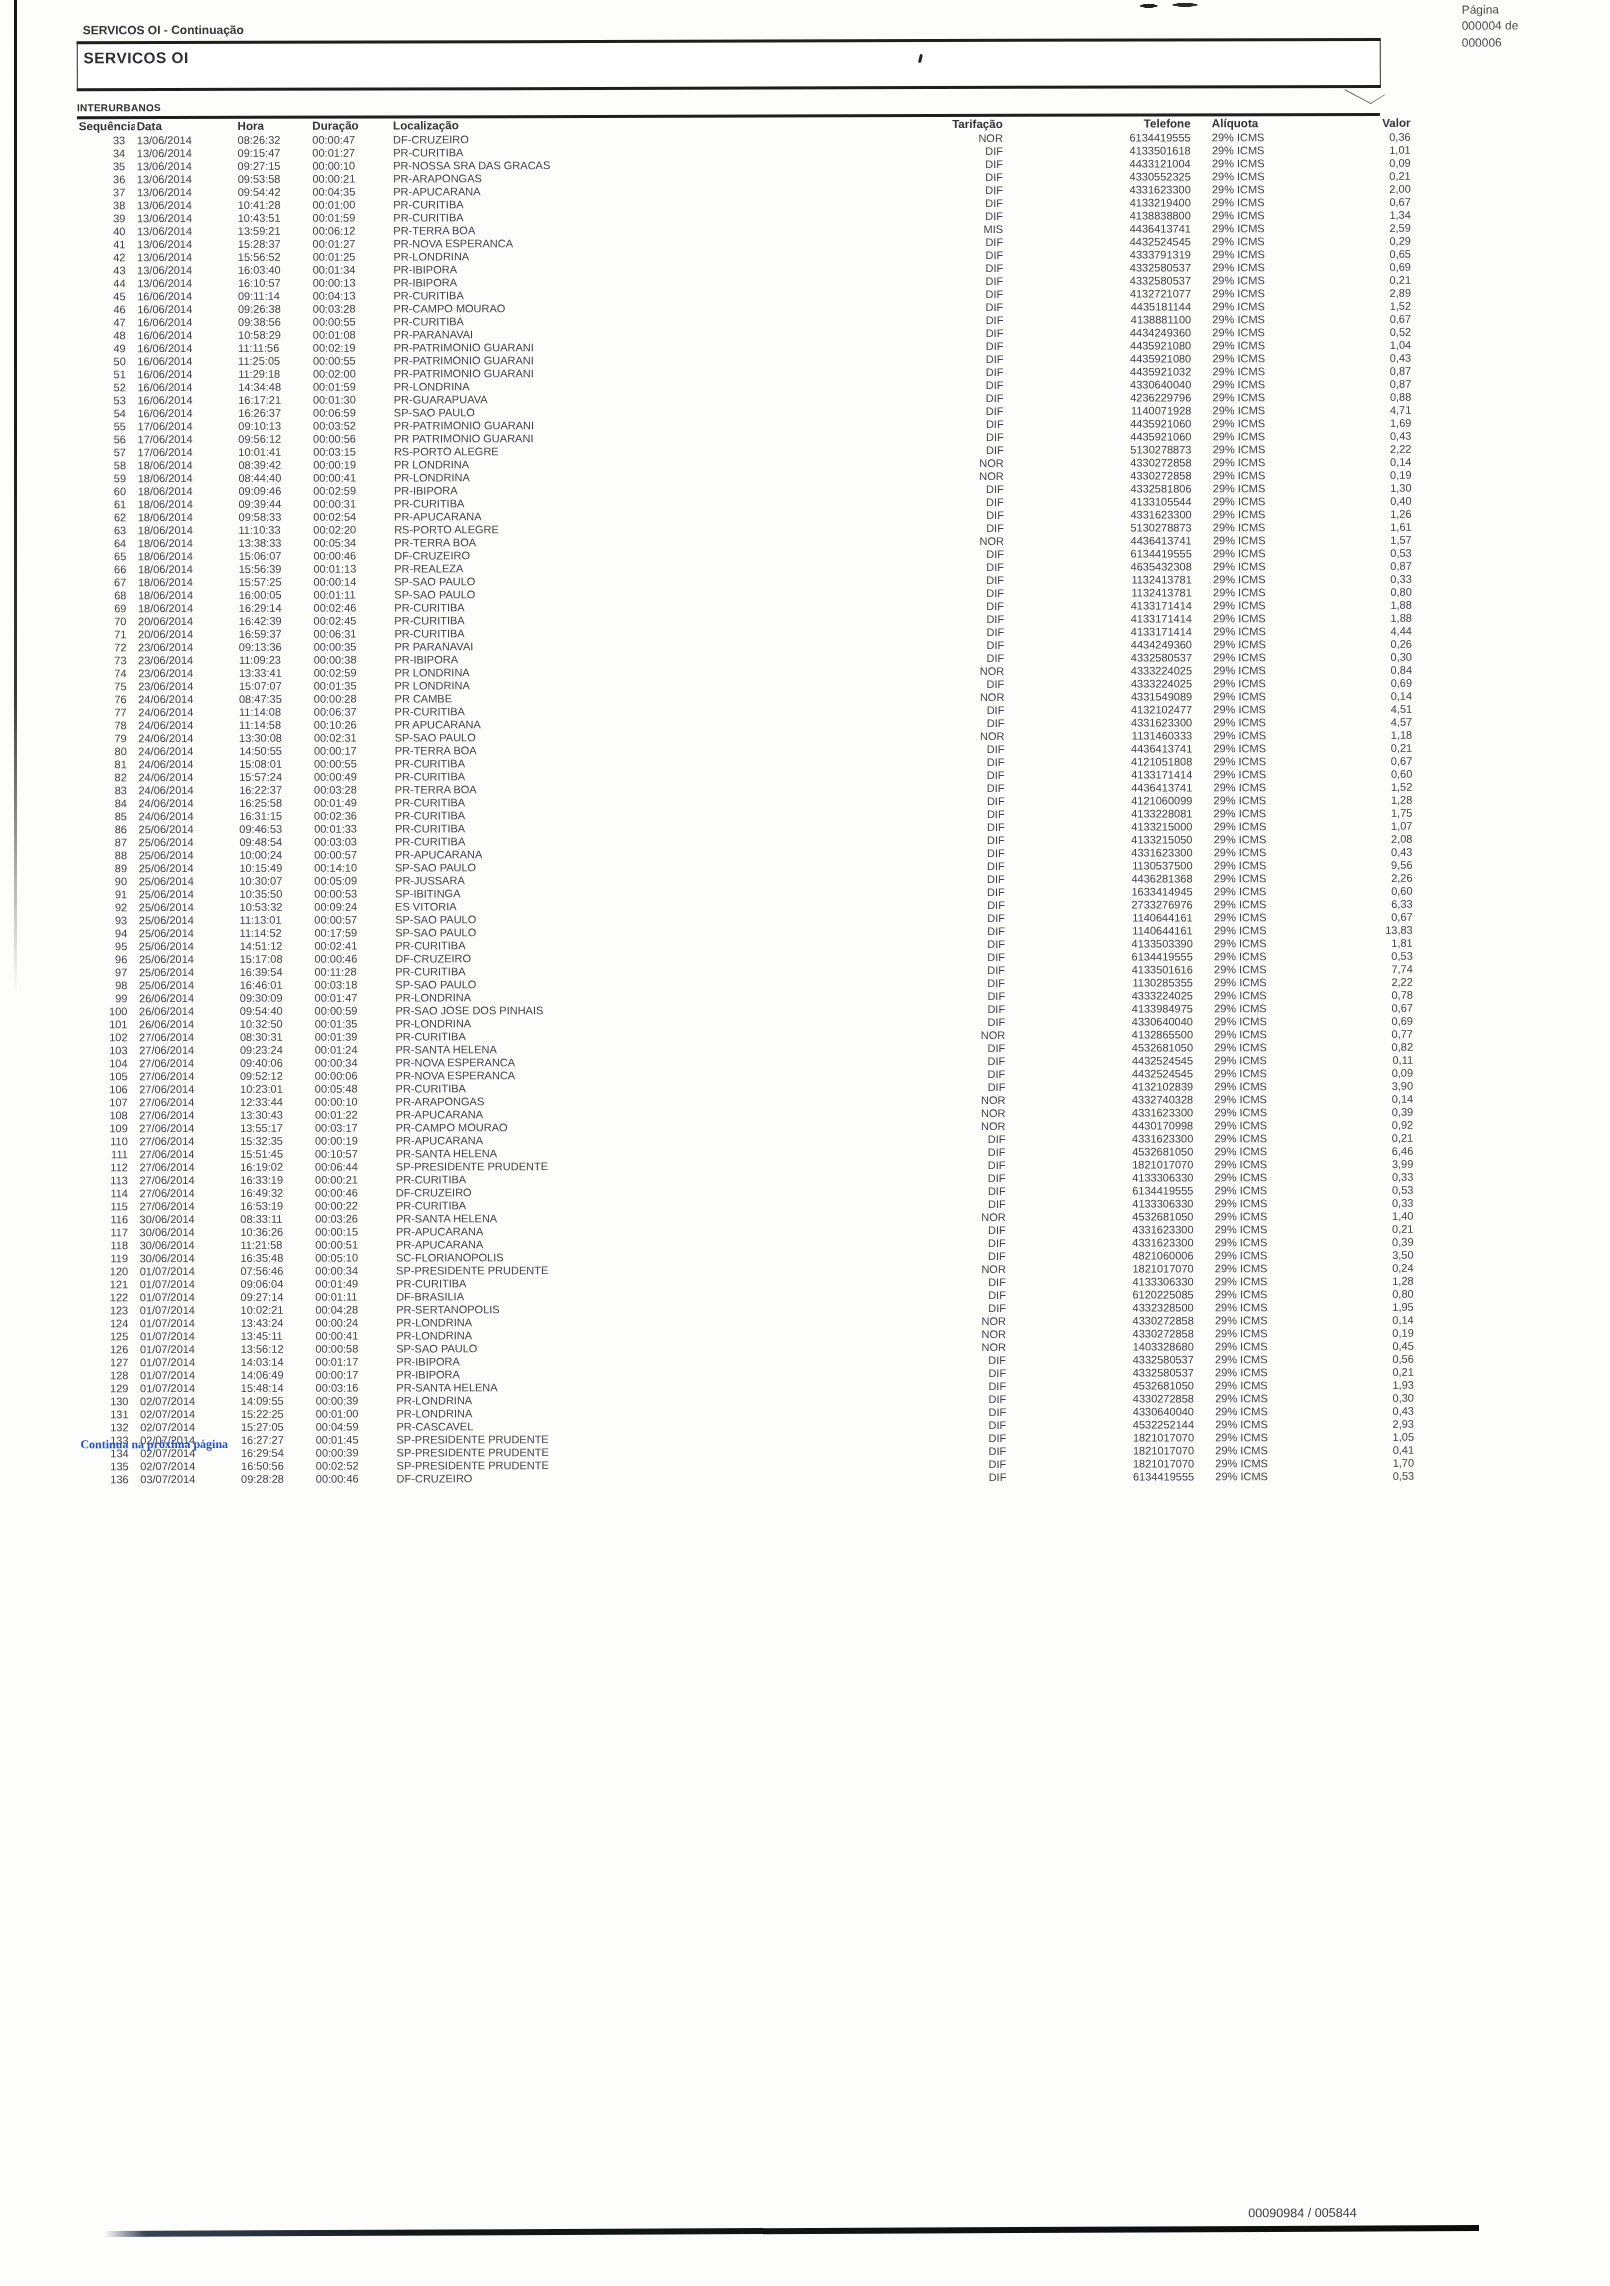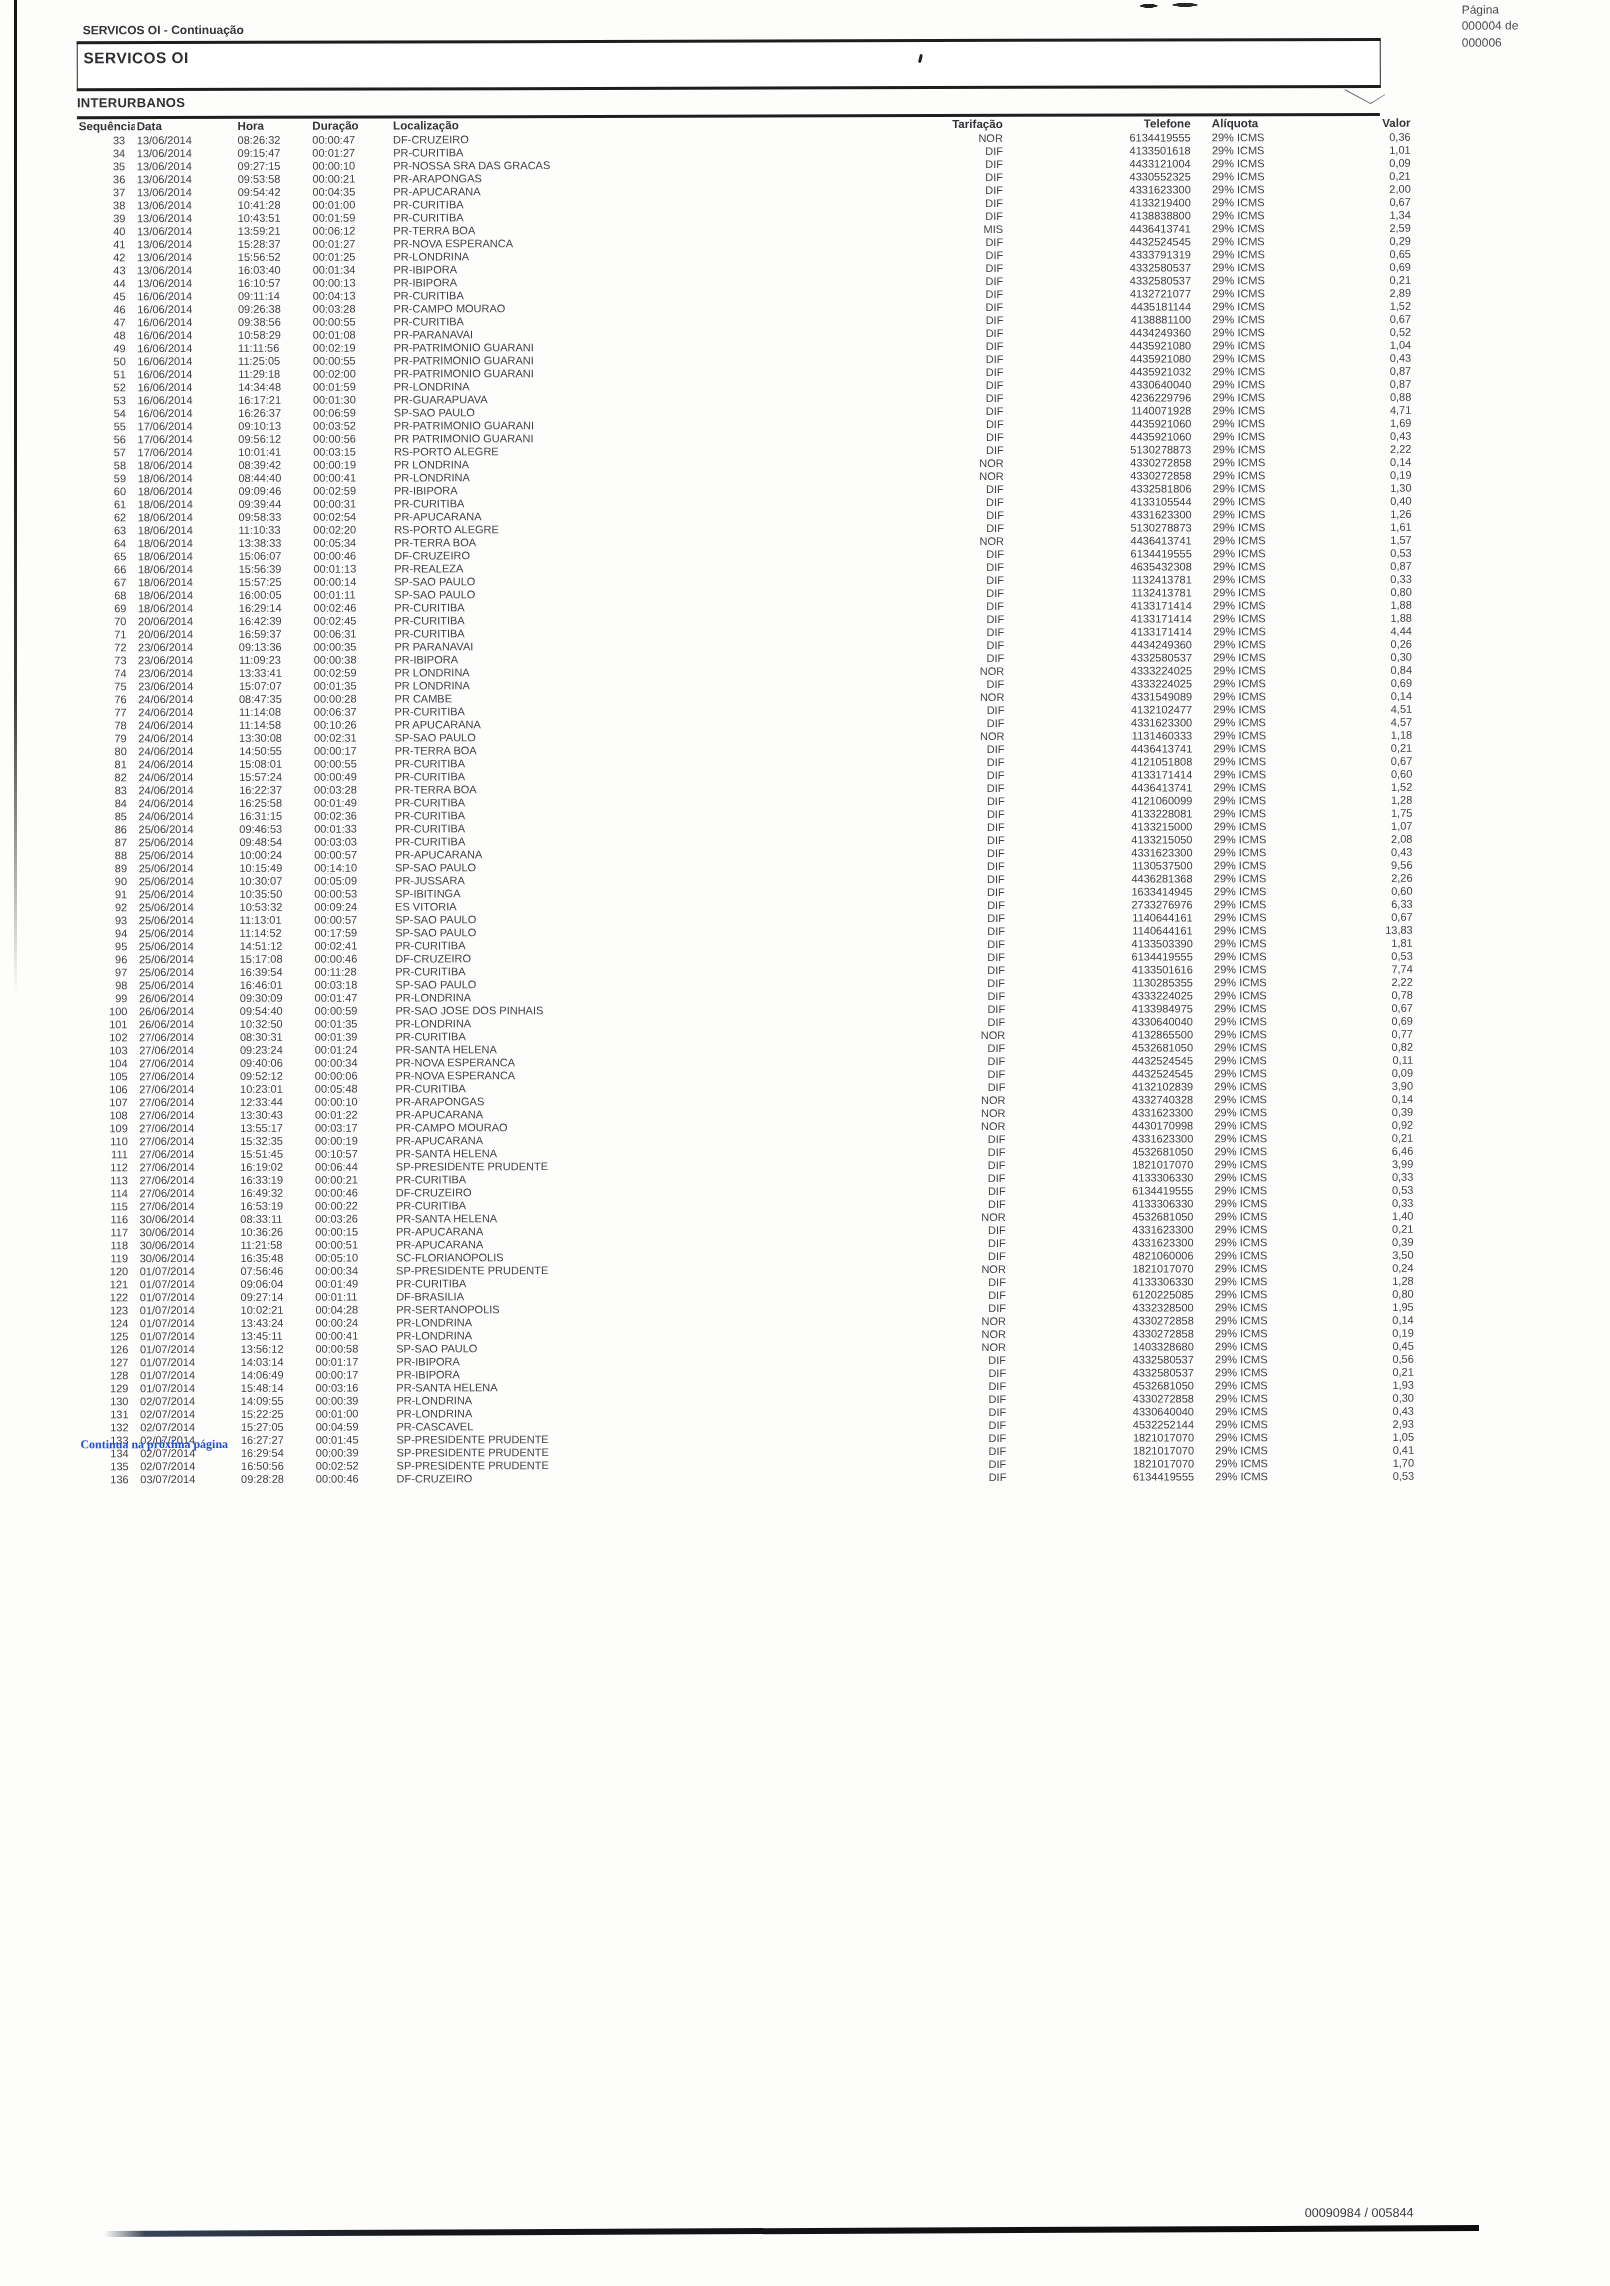--- a/index.html
+++ b/index.html
@@ -35,41 +35,41 @@
   
   .cont-title{position:absolute;top:21px;left:85px;font-size:12px;font-weight:bold;color:#333338;}
   .pagebox{position:absolute;top:3px;left:1464px;font-size:12px;color:#4a4a50;line-height:16.4px;}
   .title-box{
     position:absolute;top:39px;left:79px;width:1302px;height:44px;
     border-top:3.9px solid #1e1e1e;border-bottom:3.9px solid #1e1e1e;
     border-left:1.9px solid #2a2a2a;border-right:1.9px solid #2a2a2a;
     background:#fff;
   }
   .title-box .t{position:absolute;top:4.8px;left:5.8px;font-size:15.4px;font-weight:bold;letter-spacing:0.5px;color:#2d2d32;}
-  .section-title{position:absolute;top:93px;left:79px;font-size:13px;font-weight:bold;letter-spacing:0.3px;color:#2f2f34;}
+  .section-title{position:absolute;top:100px;left:79px;font-size:10px;font-weight:bold;letter-spacing:0.3px;color:#2f2f34;}
   .rule-top{position:absolute;top:114px;left:79px;width:1303px;height:2.9px;background:#1f1f1f;}
   
   .tbl-wrap{position:absolute;top:117px;left:79px;width:1305px;}
   table{border-collapse:collapse;table-layout:fixed;width:1303px;}
   th,td{padding:0 1.9px;font-size:11px;line-height:13px;height:13px;
     white-space:nowrap;overflow:hidden;font-weight:normal;color:#404048;}
   thead th{font-weight:bold;font-size:11.6px;color:#323238;height:15.4px;line-height:14.5px;}
   .c-seq{width:56px;text-align:right;padding-right:9.7px;}
   .c-data{width:97px;text-align:left;}
   .c-hora{width:71px;text-align:left;}
   .c-dur{width:77px;text-align:left;}
   .c-loc{width:423px;text-align:left;}
   .c-tar{width:183px;text-align:right;padding-right:3.9px;}
   .c-tel{width:182px;text-align:right;}
   .c-ali{width:116px;text-align:left;padding-left:19.3px;}
   .c-val{width:79px;text-align:right;padding-right:1.9px;}
   thead .c-seq{text-align:right;padding-right:0;}
   
   .continua{position:absolute;top:1435px;left:79px;font-size:12px;font-weight:bold;color:#1d4ed8;font-family:Liberation Serif, serif;}
-  .footer-ref{position:absolute;top:2207px;left:1188px;width:222px;text-align:right;font-size:12.6px;color:#3a3a40;}
+  .footer-ref{position:absolute;top:2207px;left:1188px;width:222px;text-align:center;font-size:12.6px;color:#3a3a40;}
   .footer-line{
     position:absolute;top:2228px;left:104px;width:1375px;height:5.8px;
     background:linear-gradient(to right,rgba(40,50,70,0) 0%,#3a4458 3%,#14161a 22%,#0c0c0c 100%);
     transform:rotate(-0.25deg);
   }
 </style>
 </head>
 <body>
 
 <div class="sheet">

